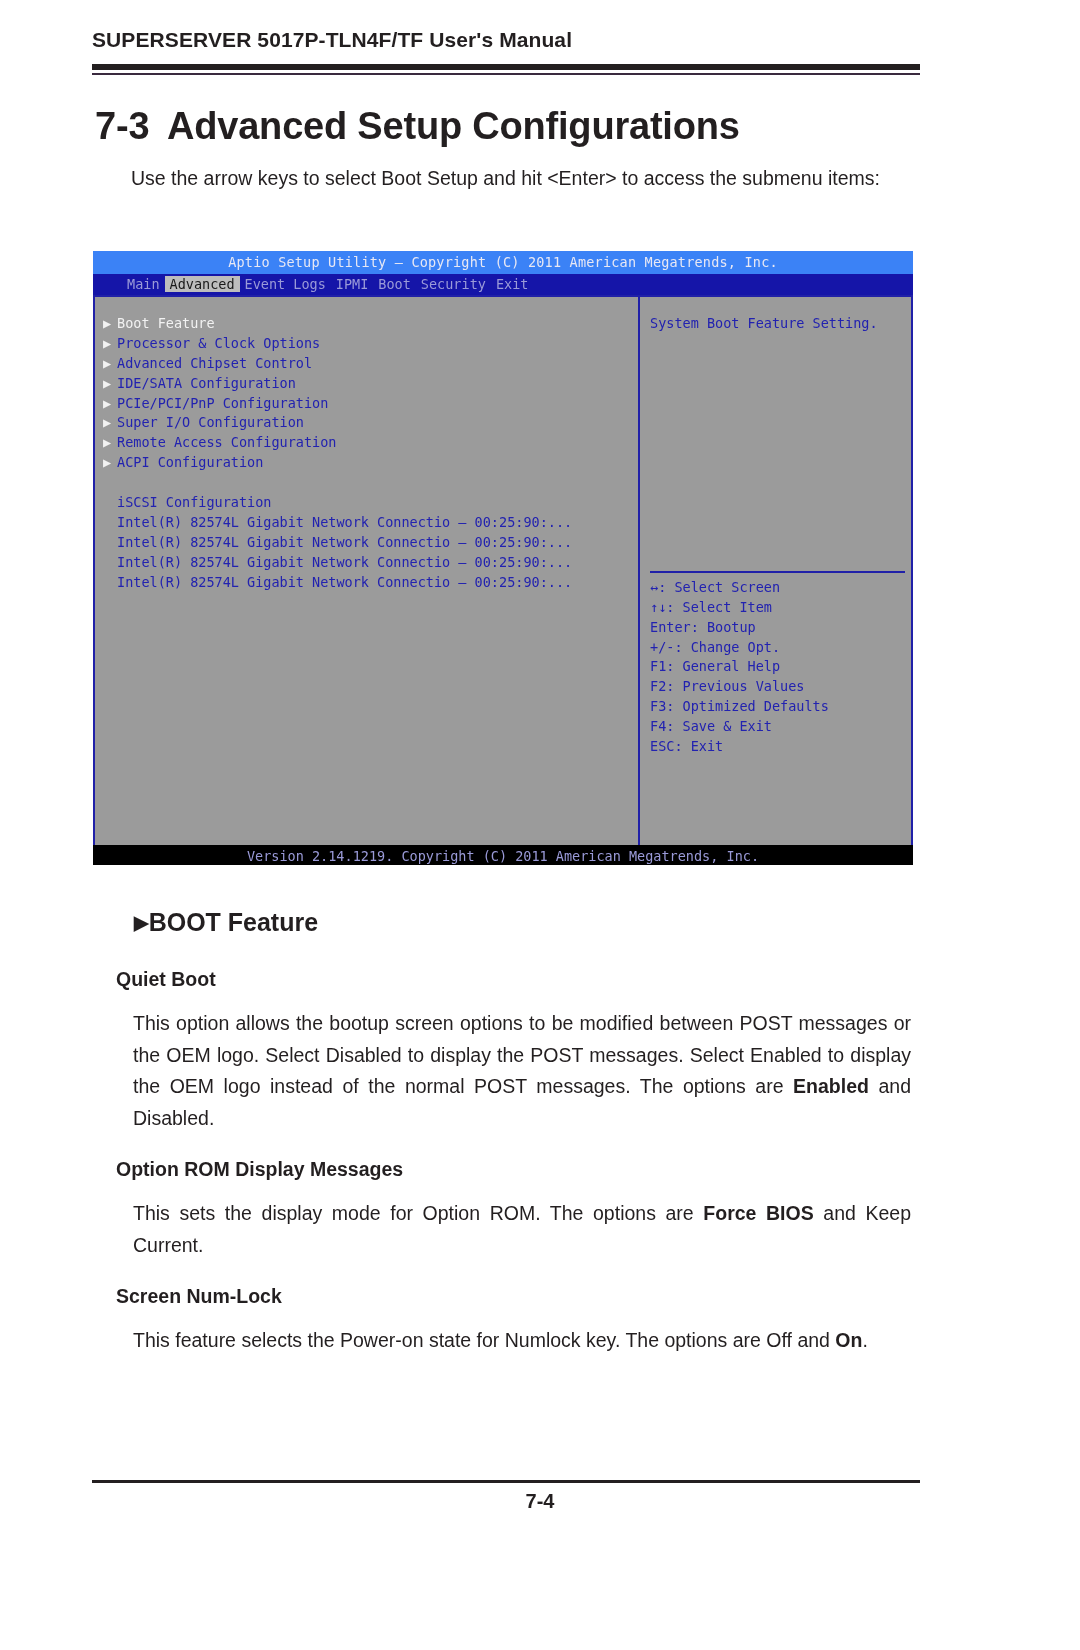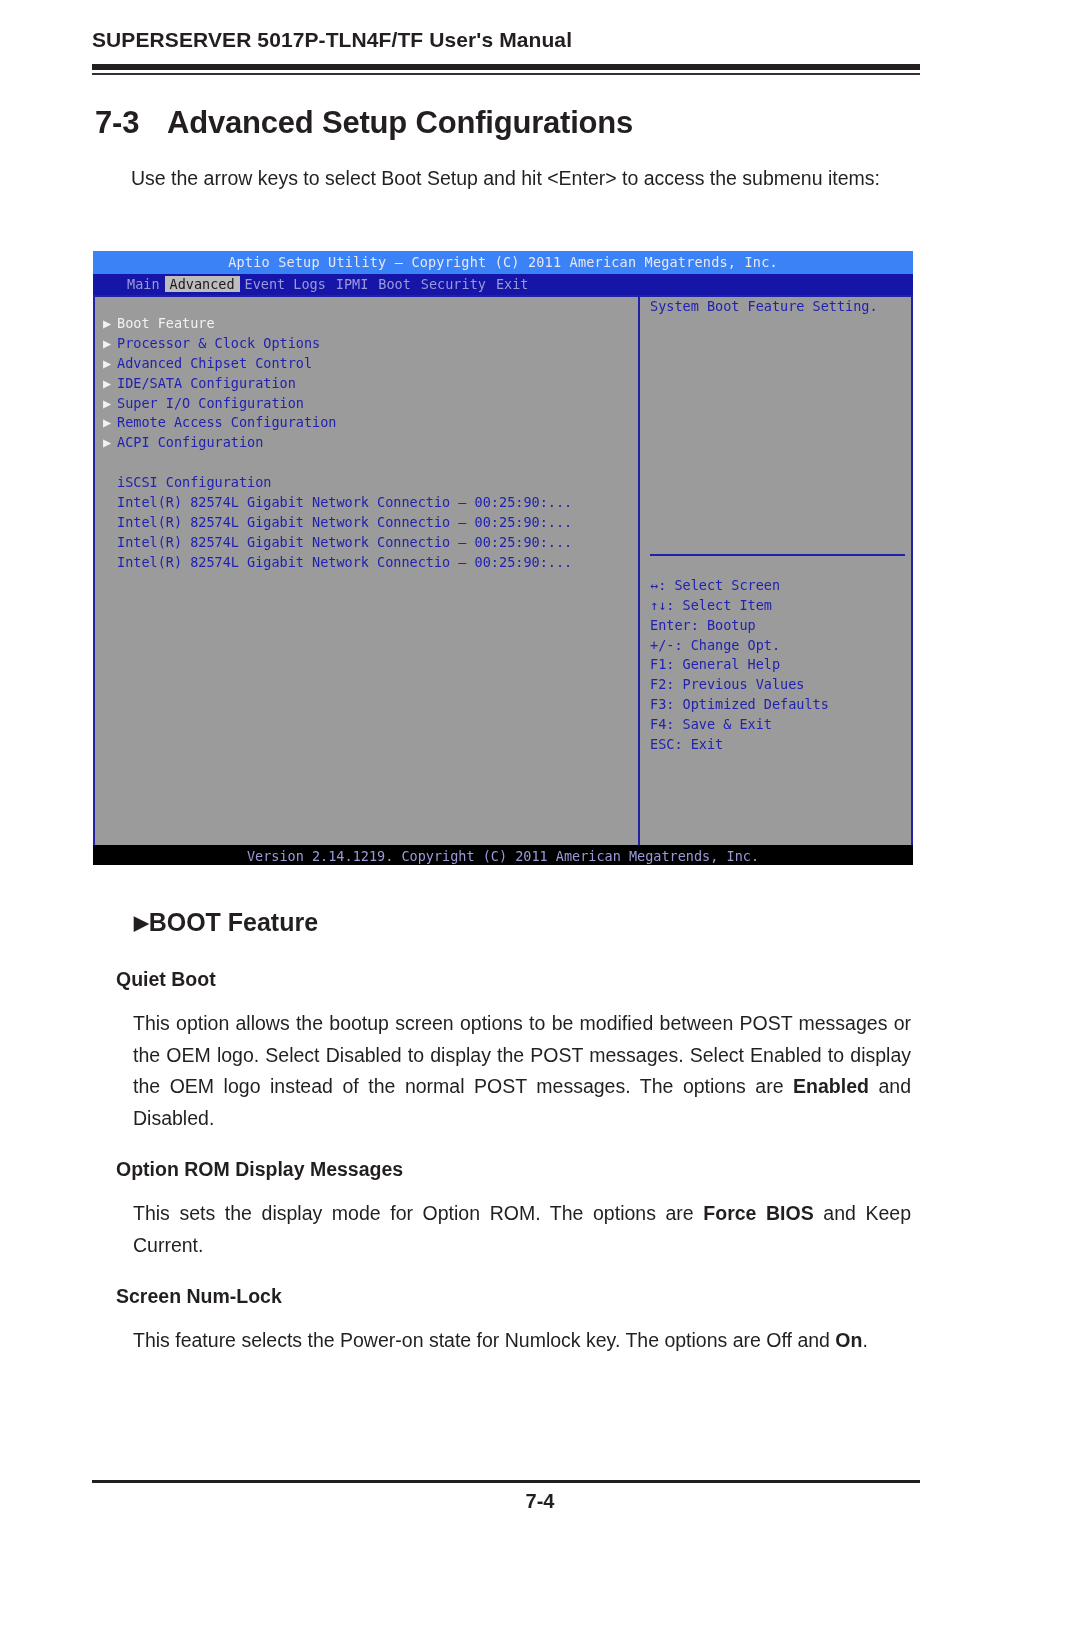--- a/index.html
+++ b/index.html
@@ -39,21 +39,21 @@
     margin-top: 3px;
     height: 2px;
     background: #3a2a3f;
   }
 
   
   .section-title {
     position: absolute;
     left: 95px;
     top: 105px;
-    font-size: 31px;
+    font-size: 38px;
     font-weight: bold;
     color: #231f20;
     letter-spacing: -0.2px;
     white-space: nowrap;
   }
   .section-num {
     display: inline-block;
     width: 72px;
   }
 
@@ -126,20 +126,21 @@
     padding-top: 17px;
   }
   .bios-right {
     position: absolute;
     left: 549px;
     top: 0;
     right: 0;
     height: 100%;
     box-sizing: border-box;
     border-right: 2px solid #2020a8;
+    padding-top: 17px;
   }
   .bios-right-inner {
     padding-left: 8px;
   }
 
   .menu-row {
     padding-left: 8px;
     white-space: nowrap;
     height: 19.9px;
   }
@@ -165,21 +166,21 @@
     white-space: nowrap;
     color: #2222b0;
   }
   .help-divider {
     margin-top: 237px;
     margin-right: 6px;
     height: 2px;
     background: #2020a8;
   }
   .keys {
-    margin-top: 20px;
+    margin-top: 5px;
   }
   .keys .key-row {
     white-space: nowrap;
     color: #2222b0;
     height: 19.9px;
   }
 
   .bios-footer {
     position: absolute;
     left: 0;
@@ -277,20 +278,21 @@
 
   <div class="bios-menubar" id="bios-tabs"><span class="tab">Main</span><span class="tab active">Advanced</span><span class="tab">Event Logs</span><span class="tab">IPMI</span><span class="tab">Boot</span><span class="tab">Security</span><span class="tab">Exit</span></div>
 
   <div class="bios-body">
 
     <div class="bios-left" id="bios-menu-list">
         <div class="menu-row selected"><span class="arrow">▶</span><span class="label">Boot Feature</span></div>
         <div class="menu-row"><span class="arrow">▶</span><span class="label">Processor &amp; Clock Options</span></div>
         <div class="menu-row"><span class="arrow">▶</span><span class="label">Advanced Chipset Control</span></div>
         <div class="menu-row"><span class="arrow">▶</span><span class="label">IDE/SATA Configuration</span></div>
+        <div class="menu-row"><span class="arrow">▶</span><span class="label">PCIe/PCI/PnP Configuration</span></div>
         <div class="menu-row"><span class="arrow">▶</span><span class="label">Super I/O Configuration</span></div>
         <div class="menu-row"><span class="arrow">▶</span><span class="label">Remote Access Configuration</span></div>
         <div class="menu-row"><span class="arrow">▶</span><span class="label">ACPI Configuration</span></div>
         <div class="menu-spacer"></div>
         <div class="menu-row noarrow"><span class="arrow">▶</span><span class="label">iSCSI Configuration</span></div>
         <div class="menu-row noarrow"><span class="arrow">▶</span><span class="label">Intel(R) 82574L Gigabit Network Connectio – 00:25:90:...</span></div>
         <div class="menu-row noarrow"><span class="arrow">▶</span><span class="label">Intel(R) 82574L Gigabit Network Connectio – 00:25:90:...</span></div>
         <div class="menu-row noarrow"><span class="arrow">▶</span><span class="label">Intel(R) 82574L Gigabit Network Connectio – 00:25:90:...</span></div>
         <div class="menu-row noarrow"><span class="arrow">▶</span><span class="label">Intel(R) 82574L Gigabit Network Connectio – 00:25:90:...</span></div>
       </div>

